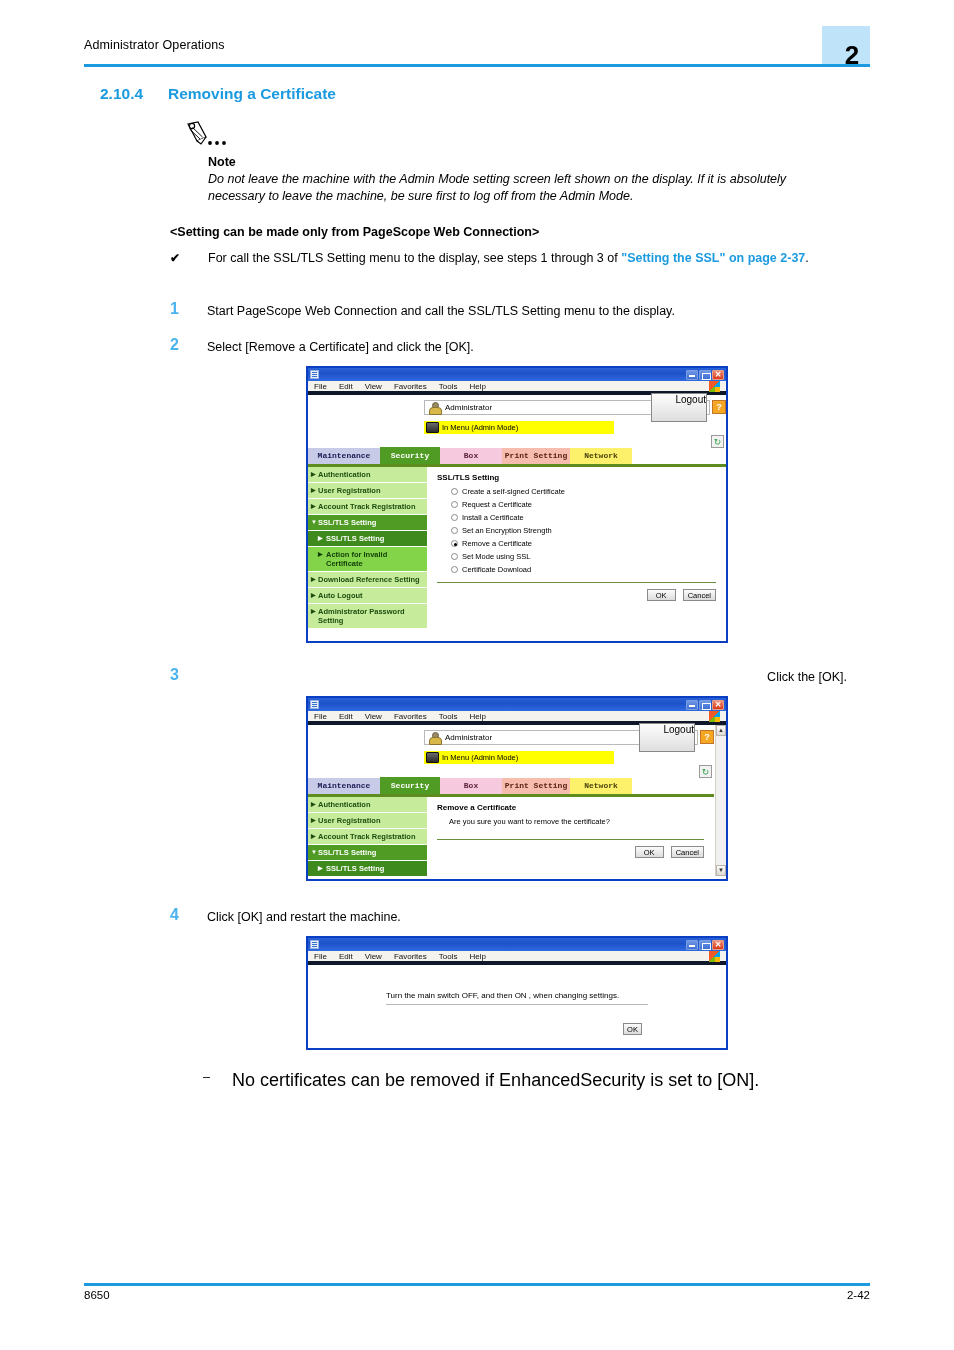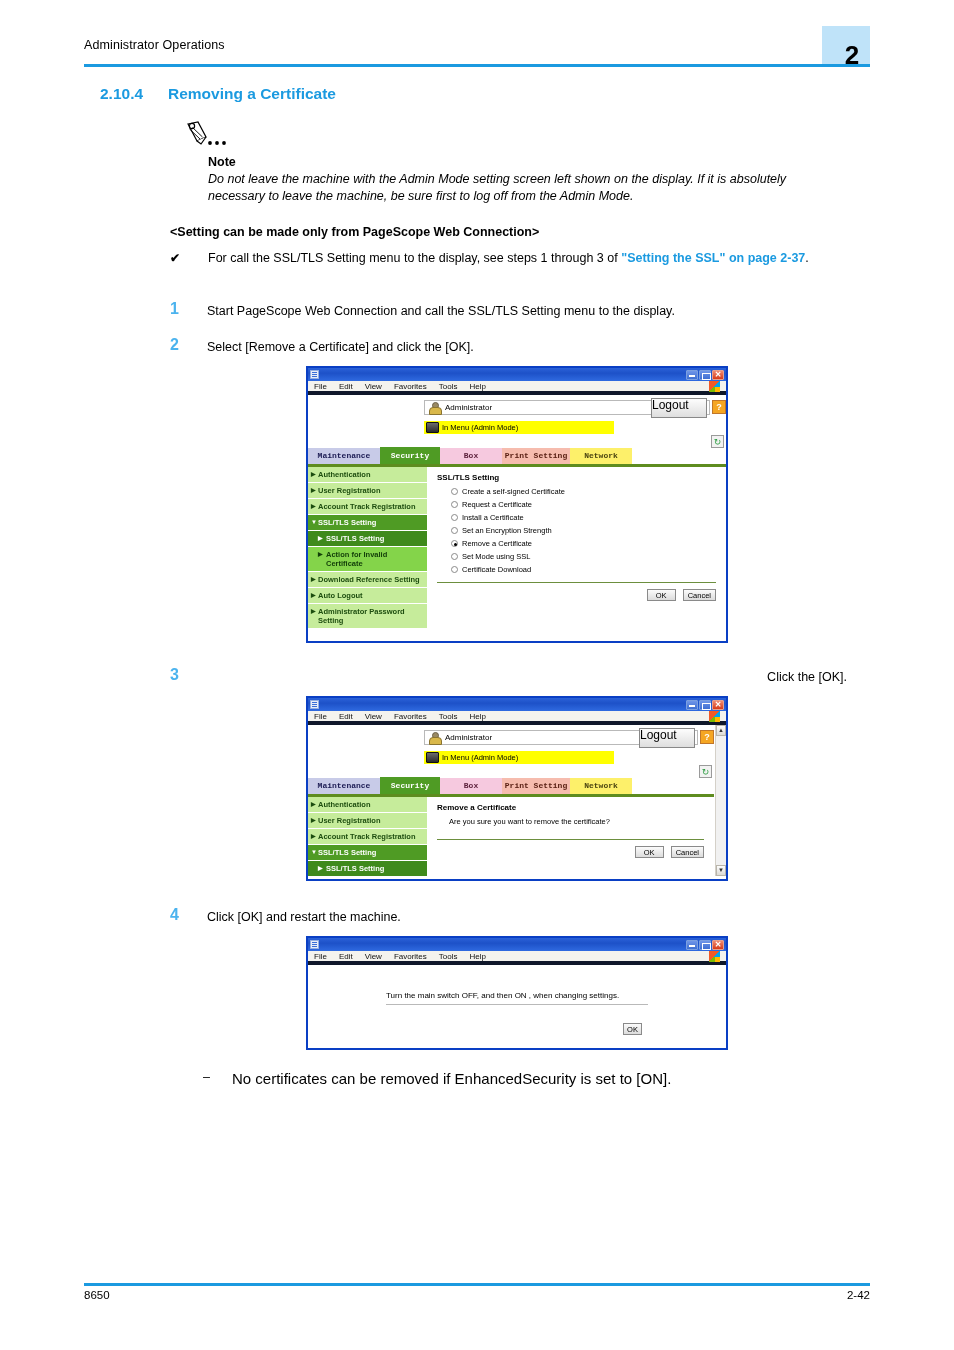--- a/index.html
+++ b/index.html
@@ -71,21 +71,21 @@
   
   .step-num{
     position:absolute; font-size:16px; font-weight:bold; color:#4bb3ee;
   }
   .step-text{
     position:absolute; font-size:12.5px; line-height:17px;
   }
 
   .dash-row{ position:absolute; left:203px; top:1070px; width:640px; }
   .dash-mark{ position:absolute; left:0; top:0; font-size:12.5px; }
-  .dash-text{ position:absolute; left:29px; top:0; font-size:15px; }
+  .dash-text{ position:absolute; left:29px; top:0; font-size:18px; }
 
   
   .footer-rule{
     position:absolute; left:84px; top:1283px; width:786px; height:2.5px; background:#1b9ae0;
   }
   .footer-left{ position:absolute; left:84px; top:1289px; font-size:11.5px; }
   .footer-right{ position:absolute; right:84px; top:1289px; font-size:11.5px; }
 
   
   .win{
@@ -157,23 +157,23 @@
     content:"";position:absolute;left:4px;top:0;width:5px;height:5px;border-radius:50%;
     background:#9a8a63;border:1px solid #6b6047;
   }
   .ps-person:after{
     content:"";position:absolute;left:1px;top:5px;width:11px;height:6px;border-radius:4px 4px 0 0;
     background:#d9b84a;border:1px solid #8a7430;
   }
   .ps-admin-label{ font-size:8px; margin-left:4px; }
   .ps-logout{
     margin-left:auto; margin-right:2px;
-    width:56px;height:20px;border:1px solid #888;
+    width:56px;height:29px;border:1px solid #888;
     background:linear-gradient(to bottom,#fdfdfd,#dedede);
-    font-size:12px; text-align:left; line-height:12px;
+    font-size:10px; text-align:right; line-height:12px;
   }
   .ps-help{
     position:absolute; right:0px; top:5px;
     width:14px;height:14px;border:1px solid #c0762a;background:#f5a623;
     color:#fff;font-size:9px;font-weight:bold;text-align:center;line-height:13px;
   }
   .ps-menu-bar{
     position:absolute; left:116px; top:26px; width:190px; height:13px;
     background:#ffff00; display:flex; align-items:center;
   }

